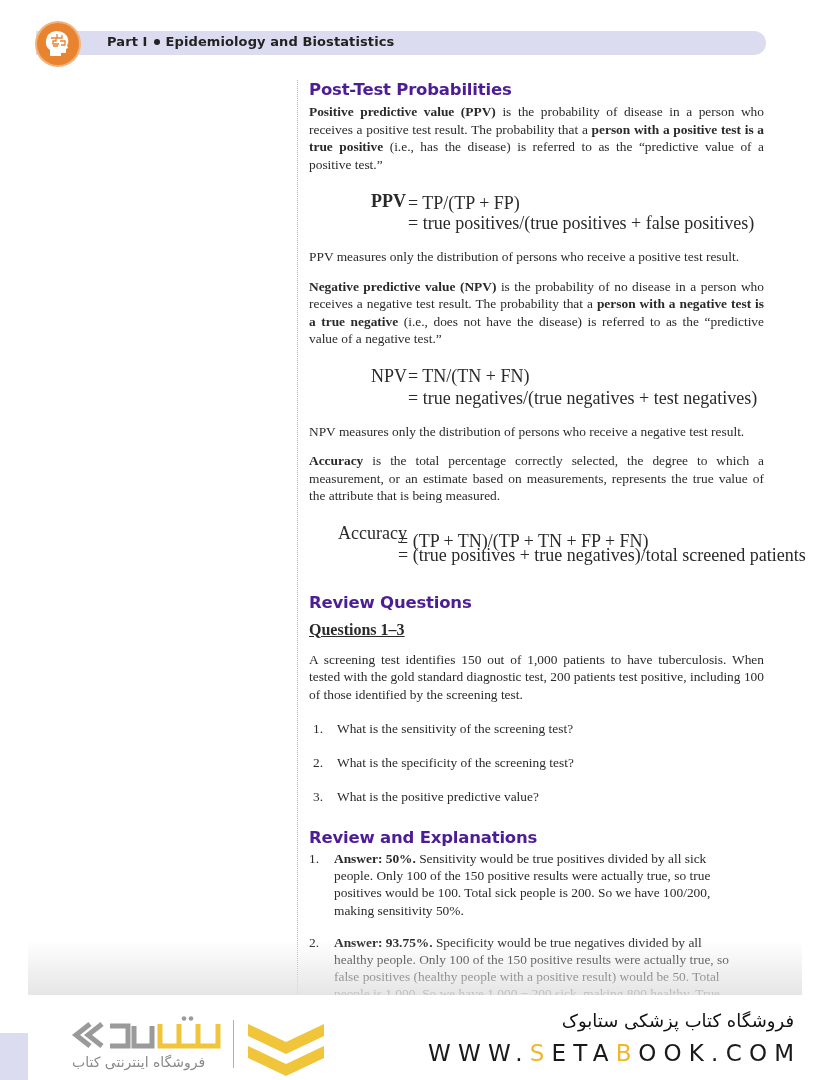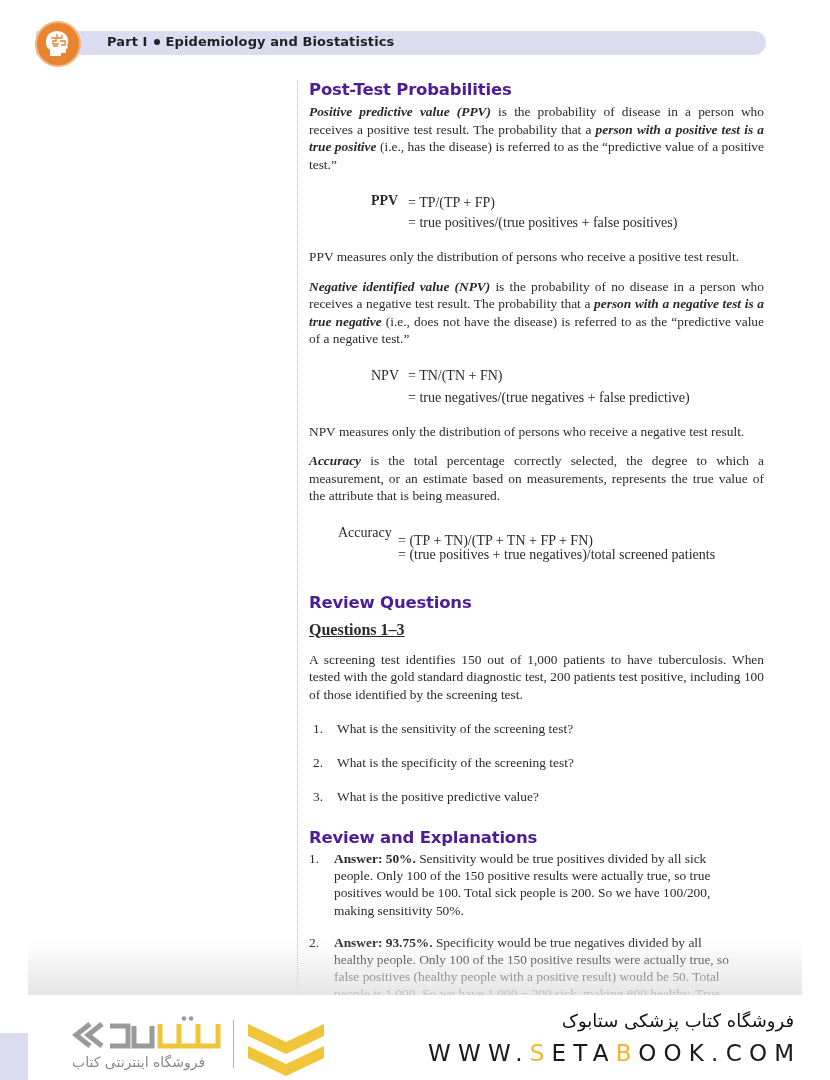--- a/index.html
+++ b/index.html
@@ -35,22 +35,22 @@
 
   .content { position: absolute; left: 309px; top: 78px; width: 455px; }
   h2.section {
     font-family: "DejaVu Sans", "Liberation Sans", sans-serif;
     color: #4c1d95; font-size: 16.5px; font-weight: bold; margin: 0; line-height: 24px;
     letter-spacing: -0.2px;
   }
   p.body {
     margin: 0; font-size: 13.4px; line-height: 17.5px; text-align: justify;
   }
-  p.body b { font-weight: bold; font-style: italic; }
-  .eq { position: relative; font-size: 14px; line-height: 22px; }
+  p.body b { font-weight: bold; }
+  .eq { position: relative; font-size: 18px; line-height: 22px; }
   .eq .lhs { position: absolute; text-align: right; }
   .eq .line { white-space: nowrap; }
 
   .q-heading { font-size: 16px; font-weight: bold; text-decoration: underline; margin: 0; }
   ol.questions { list-style: none; padding: 0; margin: 0; }
   ol.questions li { position: relative; font-size: 13.4px; line-height: 17px; padding-left: 28px; }
   ol.questions li .num { position: absolute; left: 4px; top: 0; }
   ol.answers { list-style: none; padding: 0; margin: 0; }
   ol.answers li { position: relative; font-size: 13.4px; line-height: 17.2px; padding-left: 25px; }
   ol.answers li .num { position: absolute; left: 0; top: 0; }
@@ -104,27 +104,27 @@
 
   <div class="eq" style="margin-top:17px; height:44px;">
     <b class="lhs" style="left:62px; top:0;">PPV</b>
     <div class="line" style="position:absolute; left:99px; top:2px;">= TP/(TP + FP)</div>
     <div class="line" style="position:absolute; left:99px; top:22px;">= true positives/(true positives + false positives)</div>
   </div>
 
   <p class="body" style="margin-top:14px;">PPV measures only the distribution of persons who receive a positive test result.</p>
 
   <p class="body" style="margin-top:12px;">
-    <b>Negative identified value (NPV)</b><span> is the probability of no disease in a person who receives a negative test result. The probability that a </span><b>person with a negative test is a true negative</b><span> (i.e., does not have the disease) is referred to as the “predictive value of a negative test.”</span>
+    <b>Negative predictive value (NPV)</b><span> is the probability of no disease in a person who receives a negative test result. The probability that a </span><b>person with a negative test is a true negative</b><span> (i.e., does not have the disease) is referred to as the “predictive value of a negative test.”</span>
   </p>
 
   <div class="eq" style="margin-top:17px; height:44px;">
     <span class="lhs" style="left:62px; top:0;">NPV</span>
     <div class="line" style="position:absolute; left:99px; top:0;">= TN/(TN + FN)</div>
-    <div class="line" style="position:absolute; left:99px; top:22px;">= true negatives/(true negatives + false predictive)</div>
+    <div class="line" style="position:absolute; left:99px; top:22px;">= true negatives/(true negatives + test negatives)</div>
   </div>
 
   <p class="body" style="margin-top:14px;">NPV measures only the distribution of persons who receive a negative test result.</p>
 
   <p class="body" style="margin-top:12px;">
     <b>Accuracy</b><span> is the total percentage correctly selected, the degree to which a measurement, or an estimate based on measurements, represents the true value of the attribute that is being measured.</span>
   </p>
 
   <div class="eq" style="margin-top:17px; height:44px;">
     <span class="lhs" style="left:29px; top:0;">Accuracy</span>

